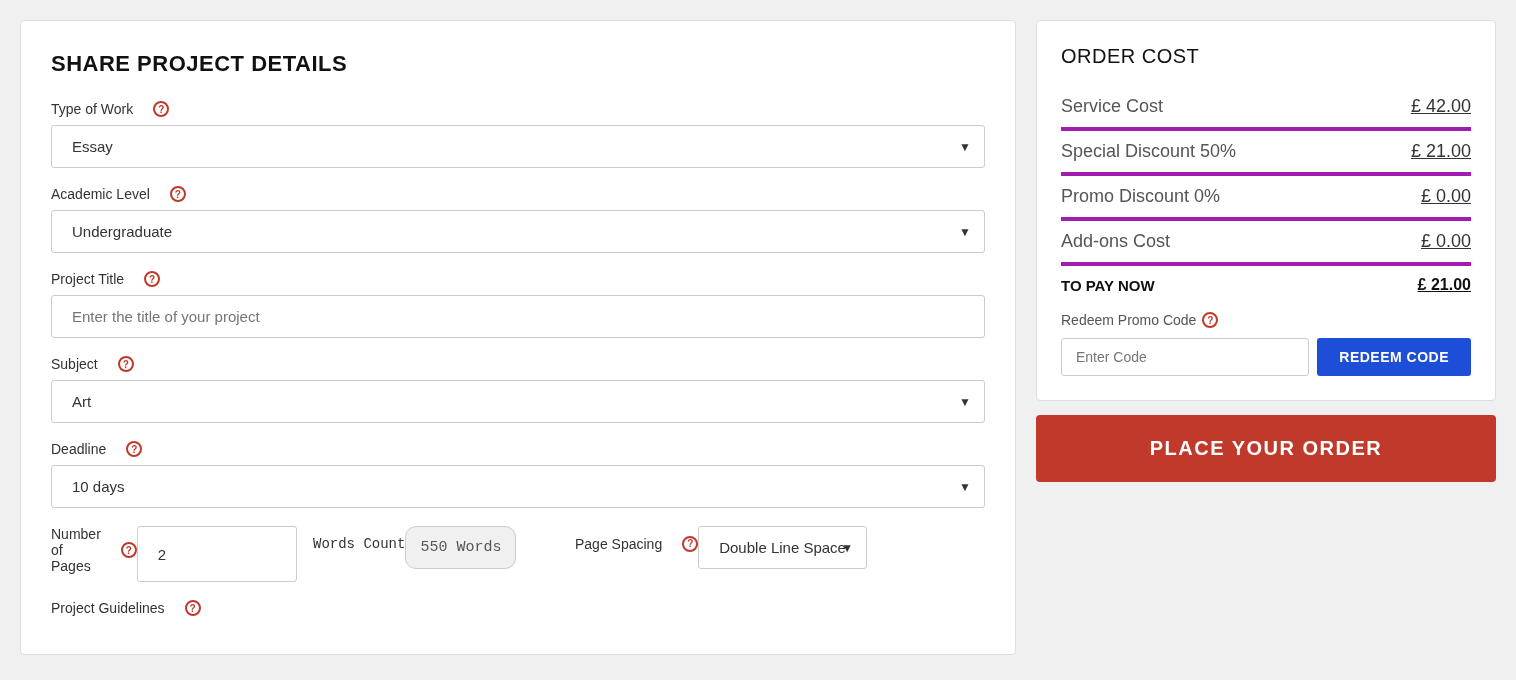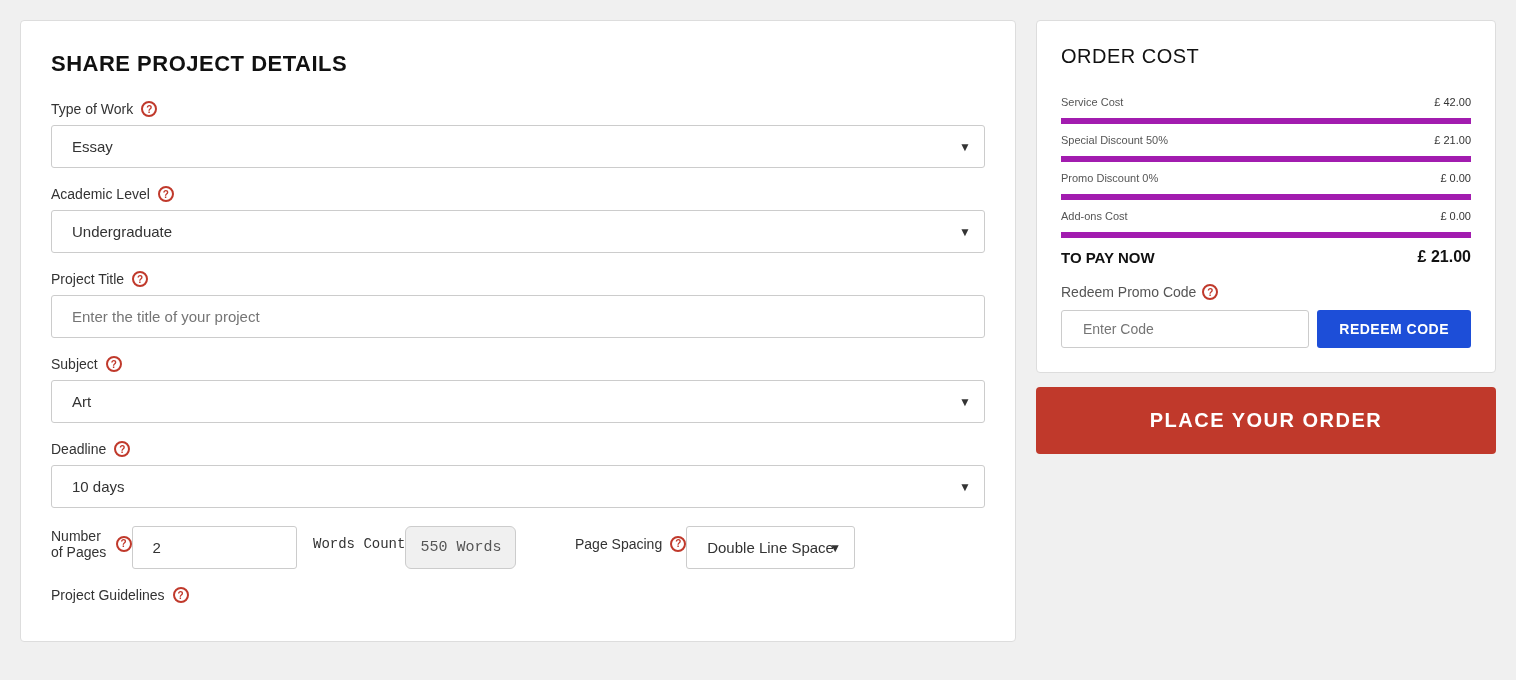--- a/index.html
+++ b/index.html
@@ -36,21 +36,21 @@
     }
     .field-group {
       margin-bottom: 18px;
     }
     .field-label {
       font-size: 14px;
       color: #333;
       margin-bottom: 8px;
       display: flex;
       align-items: center;
-      gap: 8px;
+      gap: 20px;
     }
     .help-icon {
       display: inline-flex;
       align-items: center;
       justify-content: center;
       width: 16px;
       height: 16px;
       border: 2px solid #c0392b;
       border-radius: 50%;
       color: #c0392b;
@@ -96,21 +96,21 @@
     }
     .bottom-field {
       display: flex;
     }
     .bottom-field.pages { flex: 1.2; }
     .bottom-field.words { flex: 1.2; font-family: Liberation Mono, monospace; }
     .bottom-field.spacing { flex: 2; }
     .words-display {
       background: #f0f0f0;
       border: 1px solid #ccc;
-      border-radius: 6px;
+      border-radius: 11px;
       padding: 12px 14px;
       font-size: 15px;
       color: #555;
     }
 
     
     .right-panel {
       width: 460px;
       flex-shrink: 0;
       display: flex;
@@ -128,33 +128,34 @@
       font-weight: 400;
       color: #111;
       margin-bottom: 18px;
       letter-spacing: 0.5px;
     }
     .cost-row {
       display: flex;
       justify-content: space-between;
       align-items: center;
       padding: 10px 0;
-      border-bottom: 6px solid #a21caf;
-      font-size: 11px;
+      border-bottom: 4px solid #a21caf;
+      font-size: 18px;
       color: #555;
     }
     .cost-row.total {
       font-weight: 900;
       color: #111;
       font-size: 15px;
       border-bottom: none;
       padding-bottom: 0;
     }
     .cost-value {
       color: #333;
+      text-decoration: underline;
     }
     .cost-row.total .cost-value {
       font-size: 16px;
       font-weight: 900;
       color: #111;
     }
     .promo-section {
       margin-top: 18px;
     }
     .promo-label {
@@ -166,21 +167,21 @@
       gap: 6px;
     }
     .promo-row {
       display: flex;
       gap: 8px;
     }
     .promo-input {
       flex: 1;
       border: 1px solid #ccc;
       border-radius: 3px;
-      padding: 10px 21px;
+      padding: 10px 14px;
       font-size: 14px;
       color: #999;
       outline: none;
     }
     .redeem-btn {
       background: #1d4ed8;
       color: #fff;
       border: none;
       border-radius: 3px;
       padding: 11px 22px;

